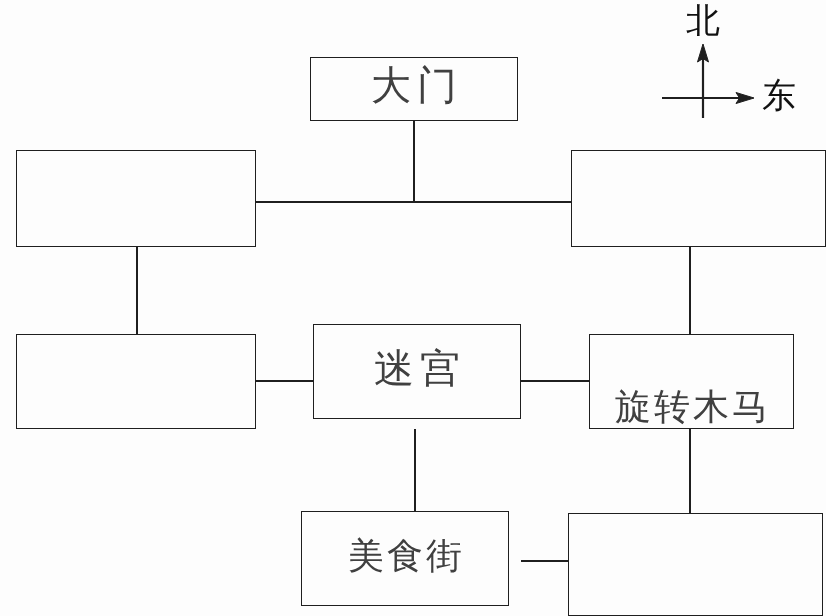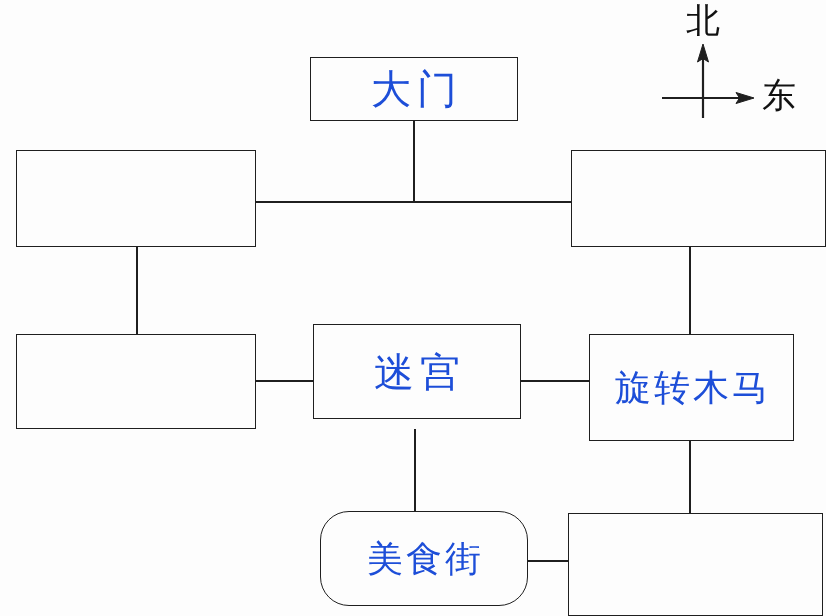--- a/index.html
+++ b/index.html
@@ -27,24 +27,24 @@
     position: absolute;
     box-sizing: border-box;
     border: 1.6px solid #1f1f1f;
     background: #fdfdfd;
     display: flex;
     align-items: center;
     justify-content: center;
     z-index: 3;
   }
   .node-label {
-    font-family: Liberation Sans, sans-serif;
+    font-family: Liberation Mono, monospace;
     font-size: 40px;
     line-height: 1;
-    color: #1d4ed8;
+    color: #404040;
     letter-spacing: 6px;
     text-indent: 6px;
     white-space: nowrap;
     font-weight: 500;
   }
   .node-label.small {
     font-size: 36px;
     letter-spacing: 3px;
     text-indent: 3px;
   }
@@ -108,25 +108,25 @@
   </div>
 
   <div class="node" style="left:16px; top:334px; width:240px; height:95px;">
     <span class="node-label"></span>
   </div>
 
   <div class="node" style="left:313px; top:324px; width:208px; height:95px;">
     <span class="node-label">迷宫</span>
   </div>
 
-  <div class="node" style="left:589px; top:334px; width:205px; height:107px;">
+  <div class="node" style="left:589px; top:334px; width:205px; height:95px;align-items:flex-end;">
     <span class="node-label small">旋转木马</span>
   </div>
 
-  <div class="node" style="left:320px; top:511px; width:208px; height:95px;border-radius:29px;">
+  <div class="node" style="left:301px; top:511px; width:208px; height:95px;">
     <span class="node-label small">美食街</span>
   </div>
 
   <div class="node" style="left:568px; top:513px; width:255px; height:103px;">
     <span class="node-label"></span>
   </div>
 
 </div>
 
 </body></html>

